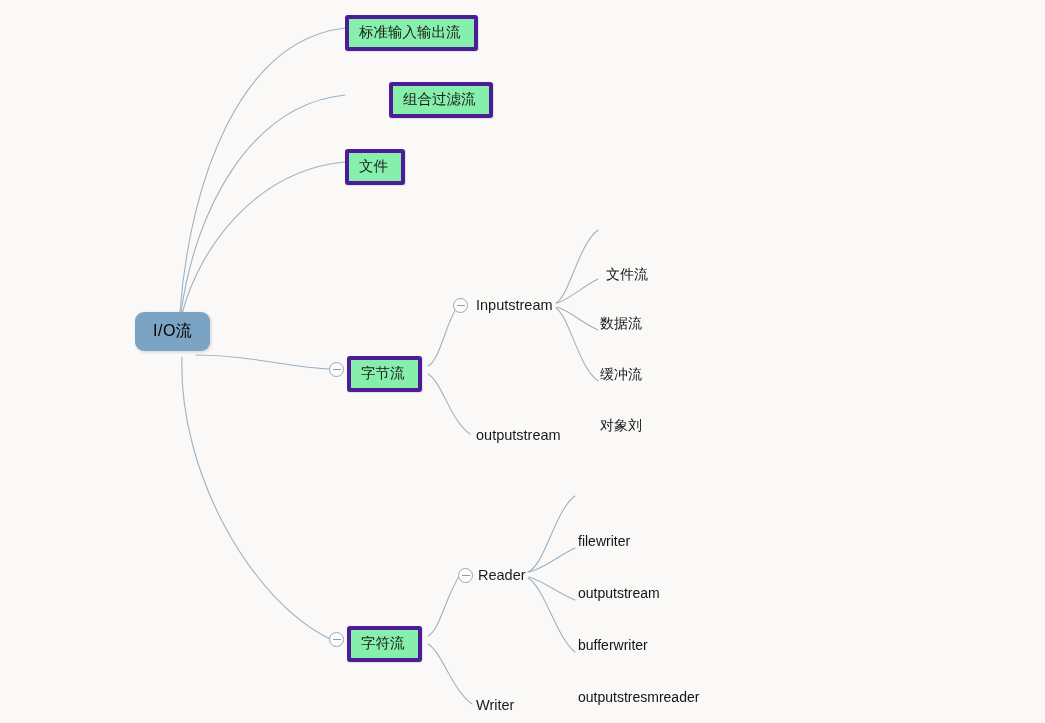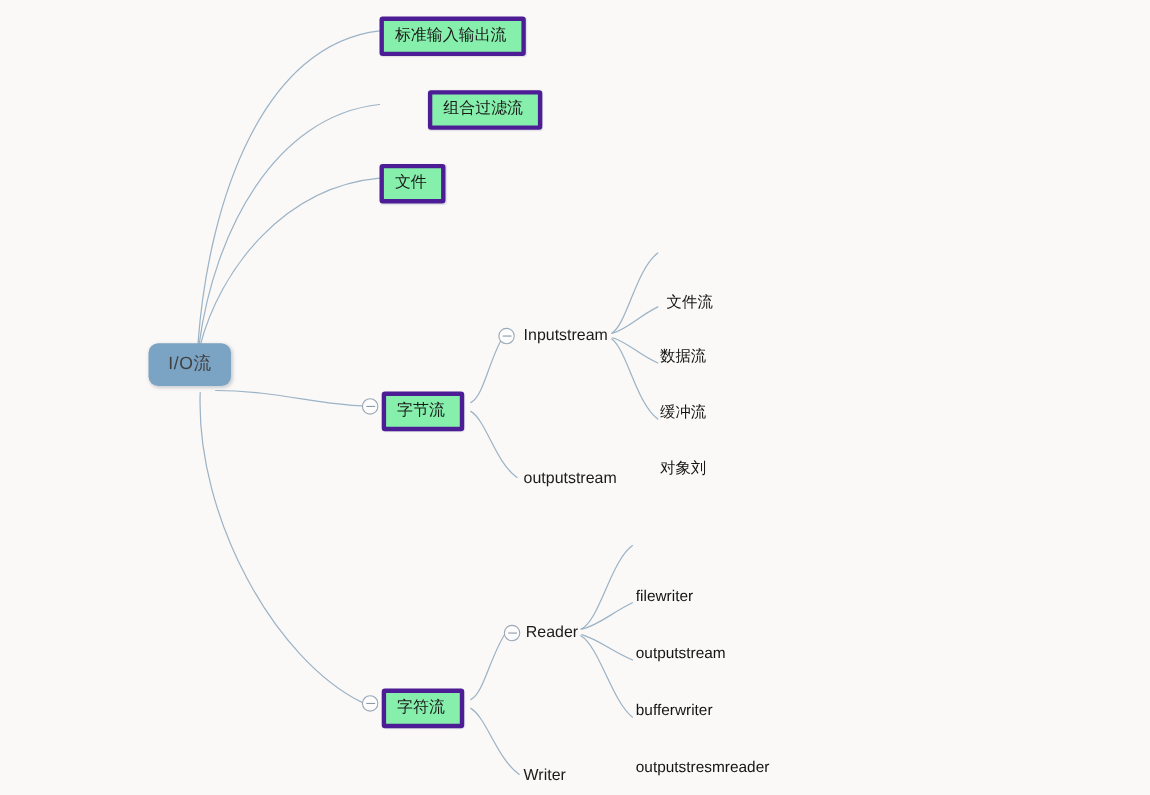--- a/index.html
+++ b/index.html
@@ -28,21 +28,21 @@
     pointer-events: none;
   }
   .node {
     position: absolute;
     white-space: nowrap;
     box-sizing: border-box;
   }
   
   .root-node {
     background: #7ba3c4;
-    color: #404040;
+    color: #000000;
     border-radius: 9px;
     font-size: 16px;
     padding: 10px 18px 11px 18px;
     letter-spacing: 0.5px;
     box-shadow: 1px 1px 3px rgba(120,130,145,0.35);
     line-height: 1.1;
   }
   
   .box-node {
     background: #86efac;

